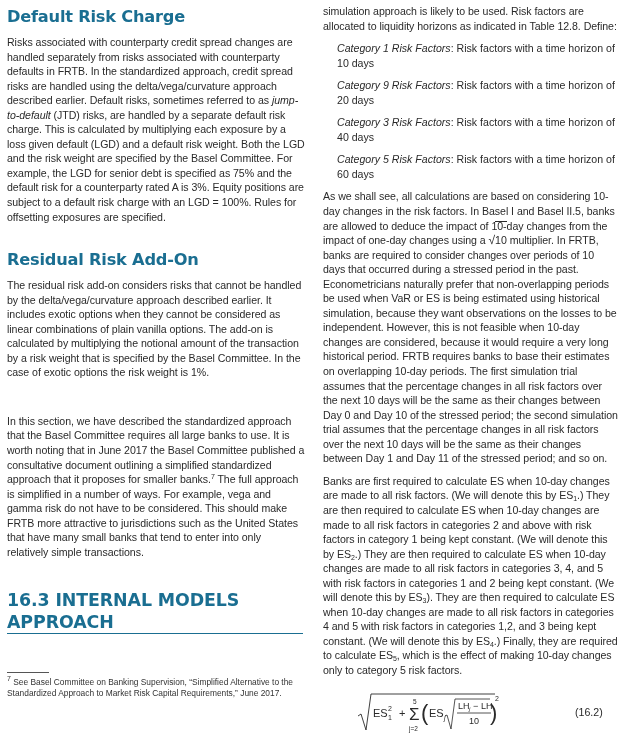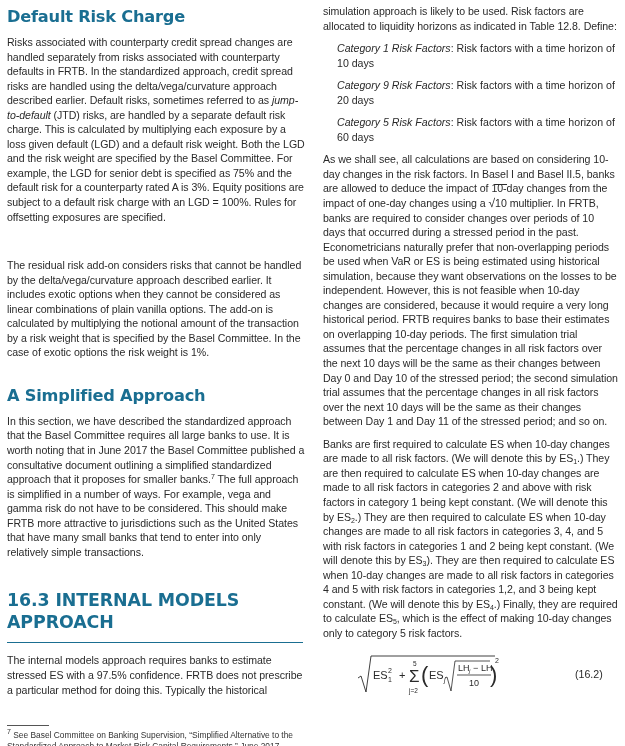--- a/index.html
+++ b/index.html
@@ -21,21 +21,21 @@
     margin: 0; font-size: 10.6px; line-height: 14.55px;
     letter-spacing: -0.05px; text-align: left;
   }
   .h2.first { margin-top: 7px; }
   .gap-after-h { height: 8px; }
   .sec-gap { height: 26px; }
   .h1 {
     font-family: "DejaVu Sans", sans-serif;
     font-weight: bold; color: #1a6e91; font-size: 17.4px;
     letter-spacing: -0.1px; line-height: 22px;
-    padding-bottom: 9px; border-bottom: 1.5px solid #1a6e91;
+    padding-bottom: 0; border-bottom: 1.5px solid #1a6e91;
     margin: 0; width: 296px;
   }
   .fn-rule { width: 42px; height: 0; border-top: 1px solid #555; margin-top: 28px; margin-bottom: 4px; }
   .footnote { font-size: 8.4px; line-height: 11px; margin: 0; color: #333; }
   sup { font-size: 7px; line-height: 0; vertical-align: 4px; }
   sub { font-size: 7px; line-height: 0; vertical-align: -2px; }
   .cat { margin: 0 0 0 14px; font-size: 10.6px; line-height: 14.55px; }
   .cat + .cat { margin-top: 8px; }
   .para-gap { height: 8px; }
   em { font-style: italic; }
@@ -48,43 +48,43 @@
 </style>
 </head>
 <body>
 
 <div class="col col-left">
   <h2 class="h2 first">Default Risk Charge</h2>
   <div class="gap-after-h"></div>
   <p class="body"><span>Risks associated with counterparty credit spread changes are handled separately from risks associated with counterparty defaults in FRTB. In the standardized approach, credit spread risks are handled using the delta/vega/curvature approach described earlier. Default risks, sometimes referred to as </span><em>jump-to-default</em><span> (JTD) risks, are handled by a separate default risk charge. This is calculated by multiplying each exposure by a loss given default (LGD) and a default risk weight. Both the LGD and the risk weight are specified by the Basel Committee. For example, the LGD for senior debt is specified as 75% and the default risk for a counterparty rated A is 3%. Equity positions are subject to a default risk charge with an LGD = 100%. Rules for offsetting exposures are specified.</span></p>
 
   <div class="sec-gap"></div>
+  <h2 class="h2">Residual Risk Add-On</h2>
   <div class="gap-after-h"></div>
   <p class="body">The residual risk add-on considers risks that cannot be handled by the delta/vega/curvature approach described earlier. It includes exotic options when they cannot be considered as linear combinations of plain vanilla options. The add-on is calculated by multiplying the notional amount of the transaction by a risk weight that is specified by the Basel Committee. In the case of exotic options the risk weight is 1%.</p>
 
   <div class="sec-gap"></div>
-  <h2 class="h2">A Simplified Approach</h2>
   <div class="gap-after-h"></div>
   <p class="body"><span>In this section, we have described the standardized approach that the Basel Committee requires all large banks to use. It is worth noting that in June 2017 the Basel Committee published a consultative document outlining a simplified standardized approach that it proposes for smaller banks.</span><sup>7</sup><span> The full approach is simplified in a number of ways. For example, vega and gamma risk do not have to be considered. This should make FRTB more attractive to jurisdictions such as the United States that have many small banks that tend to enter into only relatively simple transactions.</span></p>
 
   <div style="height:30px"></div>
   <h1 class="h1">16.3 INTERNAL MODELS APPROACH</h1>
   <div style="height:10px"></div>
-  <p class="body">The internal models approach requires banks to estimate stressed ES with a 97.5% confidence. FRTB does not prescribe a particular method for doing this. Typically the historical</p>
 
   <div class="fn-rule"></div>
   <p class="footnote"><sup>7</sup><span> See Basel Committee on Banking Supervision, “Simplified Alternative to the Standardized Approach to Market Risk Capital Requirements,” June 2017.</span></p>
 </div>
 
 <div class="col col-right">
   <p class="body" style="margin-top:4px">simulation approach is likely to be used. Risk factors are allocated to liquidity horizons as indicated in Table 12.8. Define:</p>
   <div class="para-gap"></div>
   <div id="cat-list">
       <p class="cat"><em>Category 1 Risk Factors</em><span>: Risk factors with a time horizon of 10 days</span></p>
       <p class="cat"><em>Category 9 Risk Factors</em><span>: Risk factors with a time horizon of 20 days</span></p>
+      <p class="cat"><em>Category 3 Risk Factors</em><span>: Risk factors with a time horizon of 40 days</span></p>
       <p class="cat"><em>Category 5 Risk Factors</em><span>: Risk factors with a time horizon of 60 days</span></p>
     </div>
   <div class="para-gap"></div>
   <p class="body"><span>As we shall see, all calculations are based on considering 10-day changes in the risk factors. In Basel I and Basel II.5, banks are allowed to deduce the impact of 10-day changes from the impact of one-day changes using a </span><span class="sqrt10"><span class="rad">√</span><span class="ol">10</span></span><span> multiplier. In FRTB, banks are required to consider changes over periods of 10 days that occurred during a stressed period in the past. Econometricians naturally prefer that non-overlapping periods be used when VaR or ES is being estimated using historical simulation, because they want observations on the losses to be independent. However, this is not feasible when 10-day changes are considered, because it would require a very long historical period. FRTB requires banks to base their estimates on overlapping 10-day periods. The first simulation trial assumes that the percentage changes in all risk factors over the next 10 days will be the same as their changes between Day 0 and Day 10 of the stressed period; the second simulation trial assumes that the percentage changes in all risk factors over the next 10 days will be the same as their changes between Day 1 and Day 11 of the stressed period; and so on.</span></p>
   <div class="para-gap"></div>
   <p class="body"><span>Banks are first required to calculate ES when 10-day changes are made to all risk factors. (We will denote this by ES</span><sub>1</sub><span>.) They are then required to calculate ES when 10-day changes are made to all risk factors in categories 2 and above with risk factors in category 1 being kept constant. (We will denote this by ES</span><sub>2</sub><span>.) They are then required to calculate ES when 10-day changes are made to all risk factors in categories 3, 4, and 5 with risk factors in categories 1 and 2 being kept constant. (We will denote this by ES</span><sub>3</sub><span>). They are then required to calculate ES when 10-day changes are made to all risk factors in categories 4 and 5 with risk factors in categories 1,2, and 3 being kept constant. (We will denote this by ES</span><sub>4</sub><span>.) Finally, they are required to calculate ES</span><sub>5</sub><span>, which is the effect of making 10-day changes only to category 5 risk factors.</span></p>
   <div class="para-gap"></div>
 
   <div class="equation">
     <svg width="296" height="46" viewBox="0 0 296 46" style="position:absolute;left:0;top:0">

